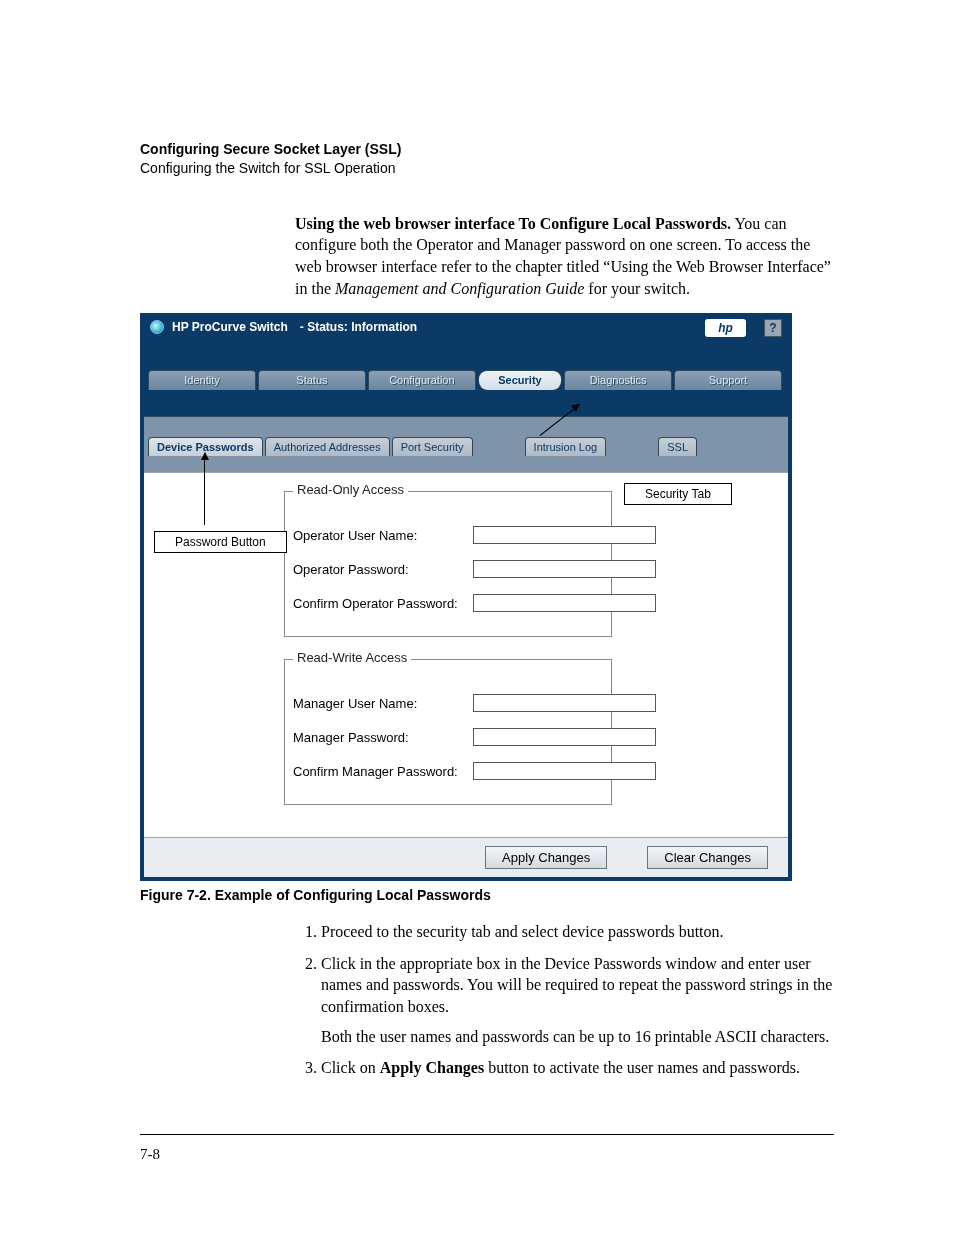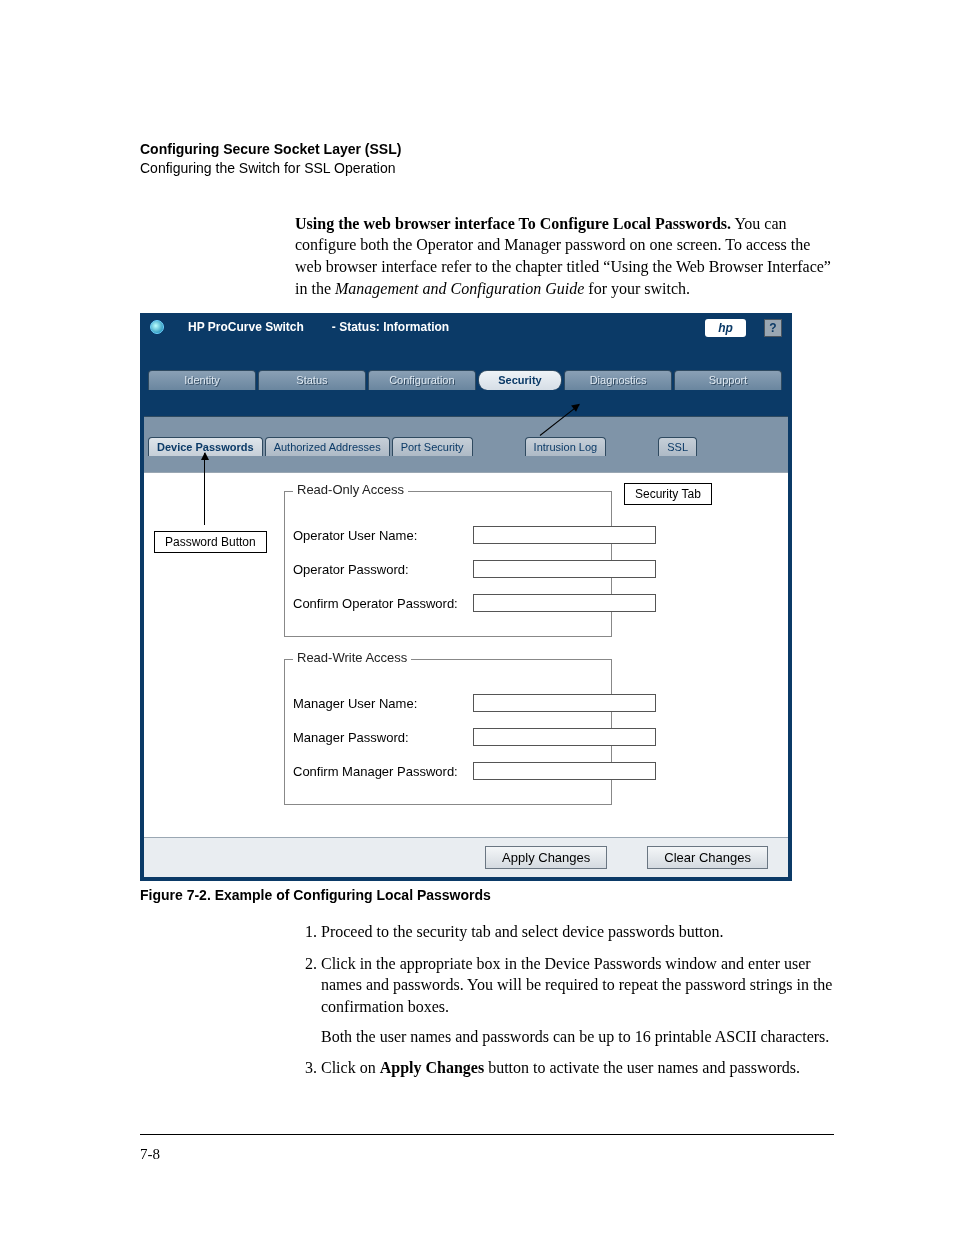--- a/index.html
+++ b/index.html
@@ -45,21 +45,21 @@
     border: 4px solid #0b3a67;
     background: #0b3a67;
     font-family: Arial, Helvetica, sans-serif;
     font-size: 12px;
     position: relative;
     box-sizing: border-box;
   }
   .ui-titlebar {
     display: flex;
     align-items: flex-start;
-    gap: 24px;
+    gap: 8px;
     color: #fff;
     padding: 3px 6px 2px 6px;
     position: relative;
   }
   .ui-titlebar .globe-icon {
     width: 14px; height: 14px;
     border: 1px solid #6fd4ff;
     border-radius: 50%;
     background: radial-gradient(circle at 40% 40%, #bff, #07a);
     box-sizing: border-box;
@@ -191,21 +191,21 @@
     font-size: 13px;
     font-family: Arial, Helvetica, sans-serif;
   }
 
   
   .callout {
     position: absolute;
     background: #fff;
     border: 1px solid #000;
     font-size: 12px;
-    padding: 3px 10px;
+    padding: 3px 20px;
     font-family: Arial, Helvetica, sans-serif;
     z-index: 5;
   }
   .arrow-up {
     position: absolute;
     width: 0;
     border-left: 1px solid #000;
     z-index: 4;
   }
   .arrow-up::before {

